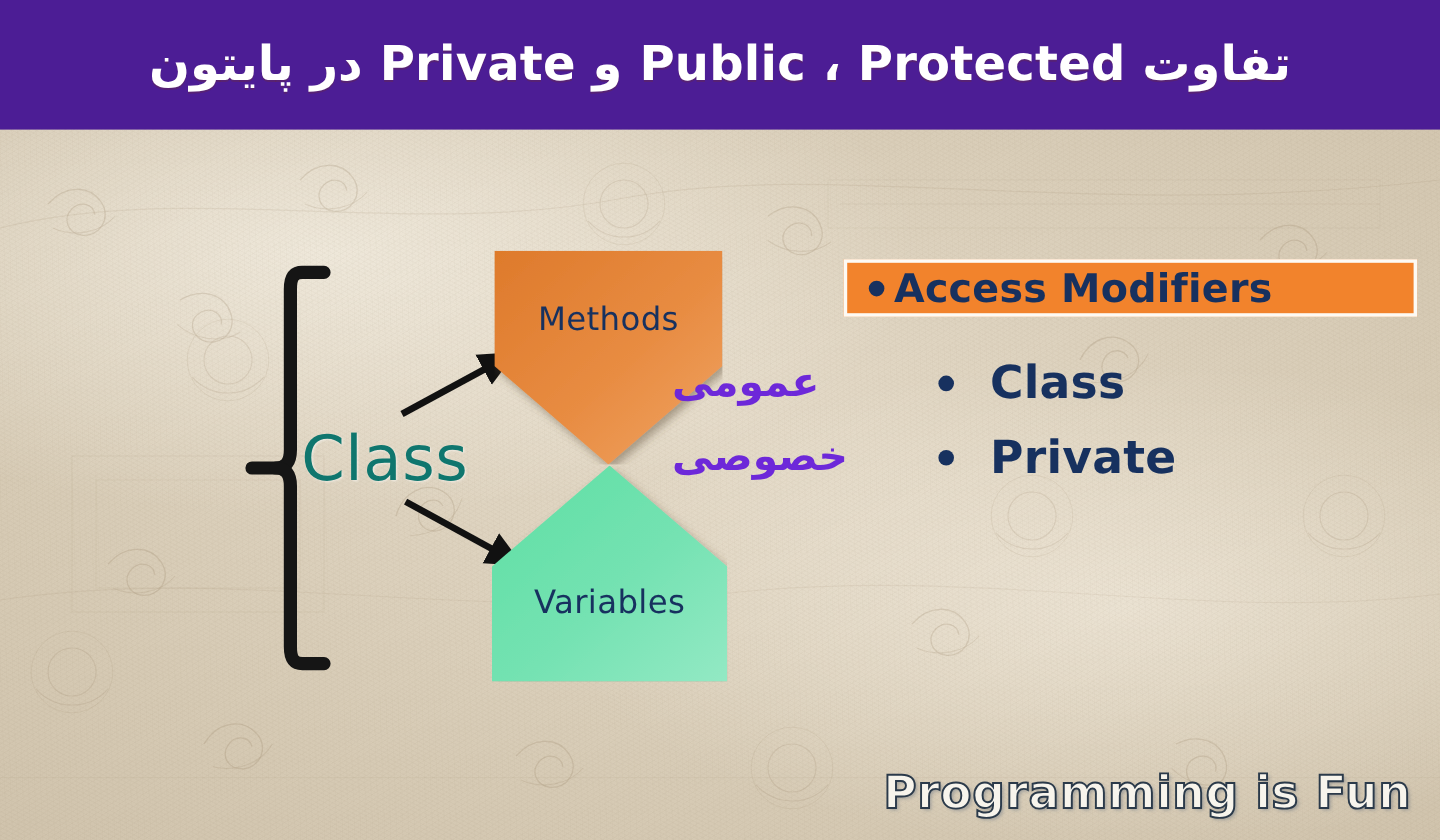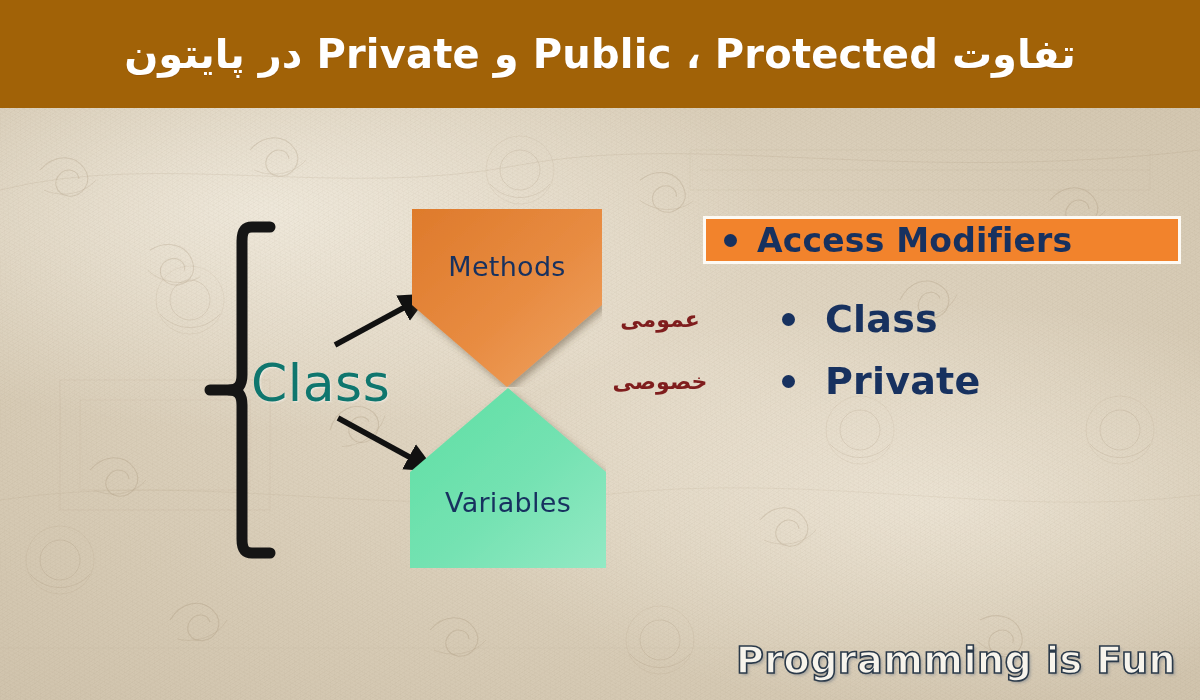--- a/index.html
+++ b/index.html
@@ -38,21 +38,21 @@
       repeating-linear-gradient(88deg, rgba(130,112,84,.04) 0 1px, rgba(255,255,255,0) 1px 5px);
   }
   .bg-orn { position: absolute; inset: 0; opacity: .38; }
 
   
   #header-banner {
     position: absolute;
     left: 0; top: 0;
     width: 1200px;
     height: 108px;
-    background: #a16207;
+    background: #4c1d95;
     display: flex;
     align-items: center;
     justify-content: center;
     overflow: hidden;
   }
   #header-title {
     direction: rtl;
     color: #ffffff;
     font-size: 40px;
     font-weight: bold;
@@ -103,21 +103,21 @@
   
   #access-modifiers-bar {
     position: absolute;
     left: 703px; top: 216px;
     width: 478px; height: 48px;
     background: #f2832c;
     border: 3px solid #fdfaf4;
     display: flex;
     align-items: center;
     padding-left: 18px;
-    gap: 20px;
+    gap: 8px;
   }
   #access-modifiers-bullet {
     width: 13px; height: 13px;
     border-radius: 50%;
     background: #17315f;
     flex: none;
   }
   #access-modifiers-title {
     color: #17315f;
     font-size: 33px;
@@ -133,25 +133,25 @@
   }
   .modifier-row {
     display: flex;
     align-items: center;
     height: 62px;
     margin-bottom: 0;
   }
   .modifier-fa {
     flex: none;
     width: 222px;
-    text-align: center;
+    text-align: left;
     padding-right: 22px;
     direction: rtl;
-    color: #7f1d1d;
-    font-size: 22px;
+    color: #6d28d9;
+    font-size: 34px;
     font-weight: bold;
     white-space: nowrap;
   }
   .modifier-bullet {
     flex: none;
     width: 13px; height: 13px;
     border-radius: 50%;
     background: #17315f;
     margin-right: 30px;
   }

